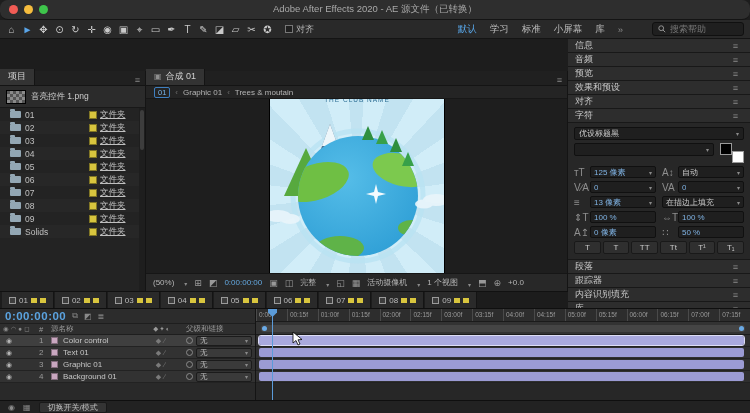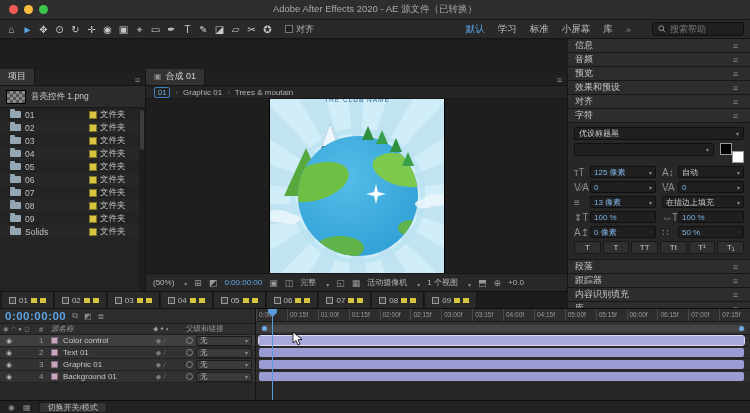--- a/index.html
+++ b/index.html
@@ -1,37 +1,37 @@
 <!DOCTYPE html>
 <html><head>
 <meta charset="utf-8">
 <style>
   *{margin:0;padding:0;box-sizing:border-box;}
   html,body{background:#000;}
   .app{position:relative;width:750px;height:413px;background:#1d1d1d;overflow:hidden;
        font-family:"Liberation Sans","DejaVu Sans",sans-serif;font-size:10px;color:#c3c3c3;}
 
   
-  .titlebar{position:relative;height:20px;background:#2e2e2e;border-bottom:1px solid #141414;display:flex;align-items:center;}
+  .titlebar{position:relative;height:20px;background:#2e2e2e;border-bottom:1px solid #141414;display:flex;align-items:center;border-radius:8px;}
   .lights{display:flex;gap:6px;padding:0 9px;z-index:2;}
   .light{width:9px;height:9px;border-radius:50%;}
   .light.red{background:#f25c55}.light.yellow{background:#f6bd3e}.light.green{background:#3ec54b}
   .wtitle{position:absolute;left:0;right:0;text-align:center;font-size:9.5px;color:#a9a9a9;}
 
   
   .toolbar{height:19px;background:#292929;border-bottom:1px solid #141414;display:flex;align-items:center;padding:0 6px;gap:4px;}
   .tools{display:flex;gap:5px;align-items:center;color:#c9c9c9;font-size:10px;}
   .tool{width:11px;text-align:center;line-height:17px;}
   .tool.active{color:#5aa5e8;}
   .snap{display:flex;align-items:center;gap:3px;margin-left:8px;color:#b5b5b5;font-size:9px;}
   .checkbox{width:8px;height:8px;border:1px solid #777;background:#1f1f1f;}
   .workspaces{margin-left:auto;display:flex;gap:13px;color:#bdbdbd;font-size:9.5px;align-items:center;}
   .ws.active{color:#58a6e8;}
   .ws-overflow{color:#8a8a8a;}
-  .search{display:flex;align-items:center;gap:4px;background:#1f1f1f;border:1px solid #101010;border-radius:3px;height:14px;padding:0 5px;width:92px;margin-left:17px;}
+  .search{display:flex;align-items:center;gap:4px;background:#1f1f1f;border:1px solid #101010;border-radius:3px;height:14px;padding:0 5px;width:92px;margin-left:25px;}
   .search input{background:transparent;border:0;outline:0;color:#bbb;font-size:9px;width:68px;font-family:inherit;}
 
   
   .main{display:flex;height:269px;}
   .leftcenter{flex:1;display:flex;flex-direction:column;min-width:0;}
   .lc-top{display:flex;height:252px;min-width:0;}
   .panel{background:#262626;border-right:1px solid #141414;display:flex;flex-direction:column;min-width:0;margin-top:32px;}
 
   .ptabbar{height:15px;background:#202020;display:flex;align-items:flex-end;border-bottom:1px solid #141414;}
   .ptab{background:#333;padding:1px 8px 2px;font-size:9px;color:#d2d2d2;border-right:1px solid #141414;display:flex;gap:4px;align-items:center;}
@@ -48,21 +48,21 @@
   .pvname{font-size:8.5px;color:#ccc;white-space:nowrap;overflow:hidden;}
   .pcols{display:flex;height:13px;background:#2e2e2e;border-bottom:1px solid #181818;font-size:8px;color:#9a9a9a;align-items:center;}
   .pc-name{padding-left:14px;flex:1;display:flex;gap:2px;align-items:center;}
   .pc-type{width:56px;}
   .prows{flex:1;position:relative;background:#232323;overflow:hidden;}
   .prow{display:flex;align-items:center;height:13px;font-size:8.5px;color:#c0c0c0;}
   .prow:nth-child(even){background:#272727;}
   .folder{width:11px;height:7px;background:#93a7b4;border-radius:1px;position:relative;margin:0 4px 0 10px;flex:none;}
   .folder::before{content:"";position:absolute;top:-2px;left:0;width:5px;height:2px;background:#93a7b4;border-radius:1px 1px 0 0;}
   .pname{flex:1;white-space:nowrap;overflow:hidden;}
-  .ptype{width:56px;display:flex;align-items:center;gap:3px;}
+  .ptype{width:56px;display:flex;align-items:center;gap:3px;text-decoration:underline;}
   .chip{width:8px;height:8px;background:#d8c53e;border:1px solid rgba(0,0,0,.4);flex:none;}
   .pscroll{position:absolute;right:0;top:0;bottom:0;width:6px;background:#1e1e1e;}
   .pscroll .sthumb{position:absolute;top:2px;left:1px;width:4px;height:40px;background:#3d3d3d;border-radius:2px;}
 
   
   .comp{flex:1;}
   .breadcrumb{height:13px;background:#242424;border-bottom:1px solid #171717;display:flex;align-items:center;gap:5px;padding:0 8px;font-size:8px;color:#b5b5b5;}
   .bc-chip{border:1px solid #3f7fbf;color:#77b3e8;padding:0 3px;border-radius:2px;font-size:7.5px;line-height:9px;}
   .bc-sep{color:#6f6f6f;}
   .viewer{flex:1;background:#1e1e1e;display:flex;align-items:center;justify-content:center;position:relative;overflow:hidden;}
@@ -107,21 +107,21 @@
 
   
   .timeline{height:92px;display:flex;background:#2a2a2a;border-top:1px solid #0f0f0f;position:relative;}
   .tl-left{width:256px;border-right:1px solid #141414;display:flex;flex-direction:column;background:#2c2c2c;flex:none;}
   .tl-head{height:14px;display:flex;align-items:center;padding:0 5px;gap:6px;}
   .tc{color:#5ba3e0;font-size:11.5px;font-weight:bold;letter-spacing:.5px;}
   .th-icon{color:#8a8a8a;font-size:8px;}
   .tl-cols{height:12px;display:flex;align-items:center;font-size:7.5px;color:#9a9a9a;background:#2e2e2e;border-top:1px solid #1e1e1e;border-bottom:1px solid #1e1e1e;padding:0 3px;gap:2px;}
   .c-icons{width:34px;letter-spacing:2px;font-size:6.5px;color:#8a8a8a;}
   .c-idx{width:10px;}
-  .c-name{flex:1;font-style:italic;}
+  .c-name{flex:1;}
   .c-sw{width:44px;text-align:center;font-size:6.5px;letter-spacing:1px;}
   .c-parent{width:66px;}
   .tl-rows{flex:1;background:#292929;}
   .lrow{display:flex;align-items:center;height:12px;font-size:8px;border-bottom:1px solid #222;background:#323232;color:#c6c6c6;padding:0 3px;gap:2px;}
   .lrow:first-child{background:#3f3f3f;}
   .l-eye{width:12px;text-align:center;color:#b5b5b5;font-size:7px;}
   .l-gap{width:20px;}
   .l-idx{width:10px;color:#9a9a9a;}
   .l-chip{width:7px;height:7px;background:#c9a7c0;border:1px solid rgba(0,0,0,.35);flex:none;}
   .l-name{flex:1;white-space:nowrap;overflow:hidden;padding-left:3px;}

